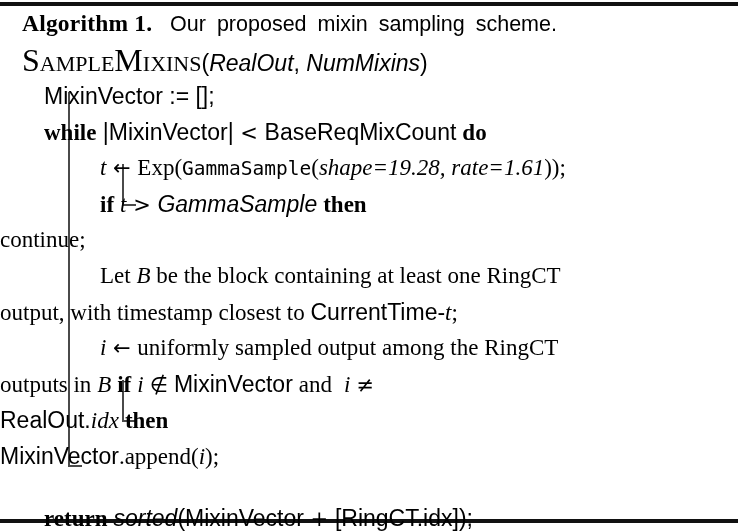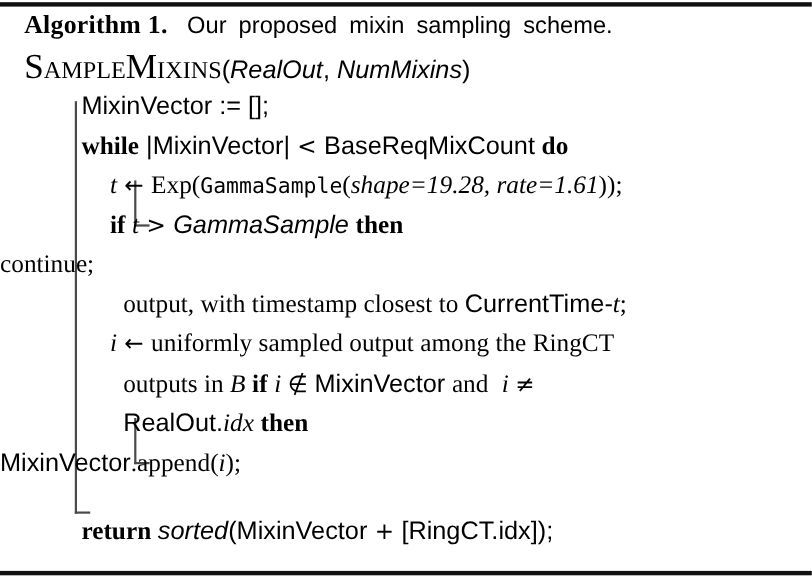--- a/index.html
+++ b/index.html
@@ -62,23 +62,23 @@
   .line {
     position: relative;
     height: 36px;
     line-height: 36px;
     font-size: 23px;
     white-space: nowrap;
   }
 
   
   .ind0 { padding-left: 22px; }
-  .ind1 { padding-left: 74px; }
+  .ind1 { padding-left: 44px; }
   .ind2 { padding-left: 100px; }
-  .ind2b { padding-left: 112px; }   
+  .ind2b { }   
   .ind3 { }
 
   
   .vrule {
     position: absolute;
     width: 2px;
     background: #4a4a4a;
   }
   .vrule-foot {
     position: absolute;
@@ -143,20 +143,23 @@
     </div>
 
     <div class="line ind2">
       <span class="kw">if</span><span class="sp"></span><span class="mi">t</span><span class="op"> &gt; </span><span class="sfi">GammaSample</span><span class="sp"></span><span class="kw">then</span>
     </div>
 
     <div class="line ind3">
       <span class="mr">continue;</span>
     </div>
 
+    <div class="line ind2">
+      <span class="mr">Let </span><span class="mi">B</span><span class="mr"> be the block containing at least one RingCT</span>
+    </div>
 
     <div class="line ind2b">
       <span class="mr">output, with timestamp closest to </span><span class="sf">CurrentTime-</span><span class="mi">t</span><span class="mr">;</span>
     </div>
 
     <div class="line ind2">
       <span class="mi">i</span><span class="op"> ← </span><span class="mr">uniformly sampled output among the RingCT</span>
     </div>
 
     <div class="line ind2b">

